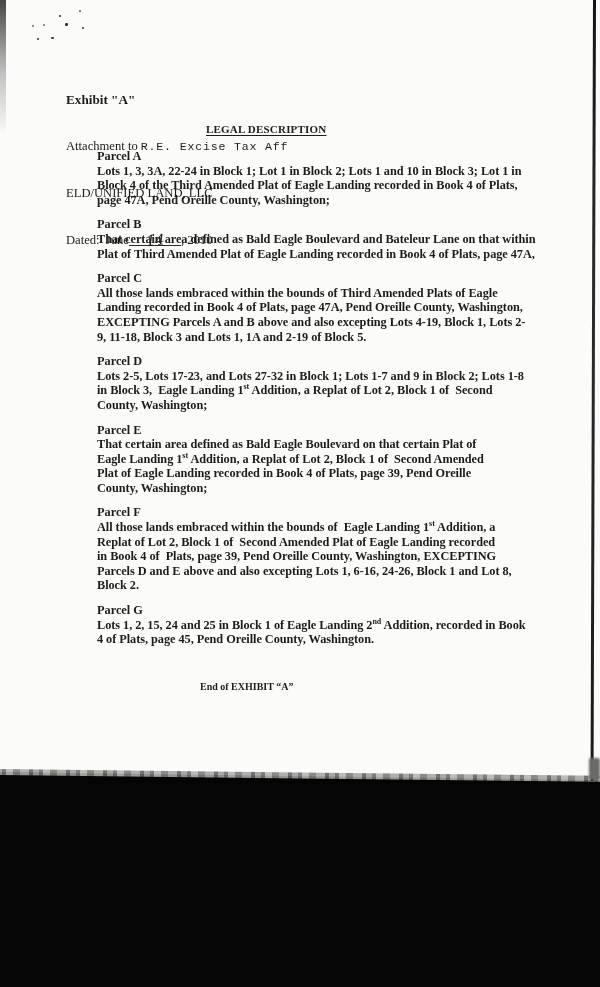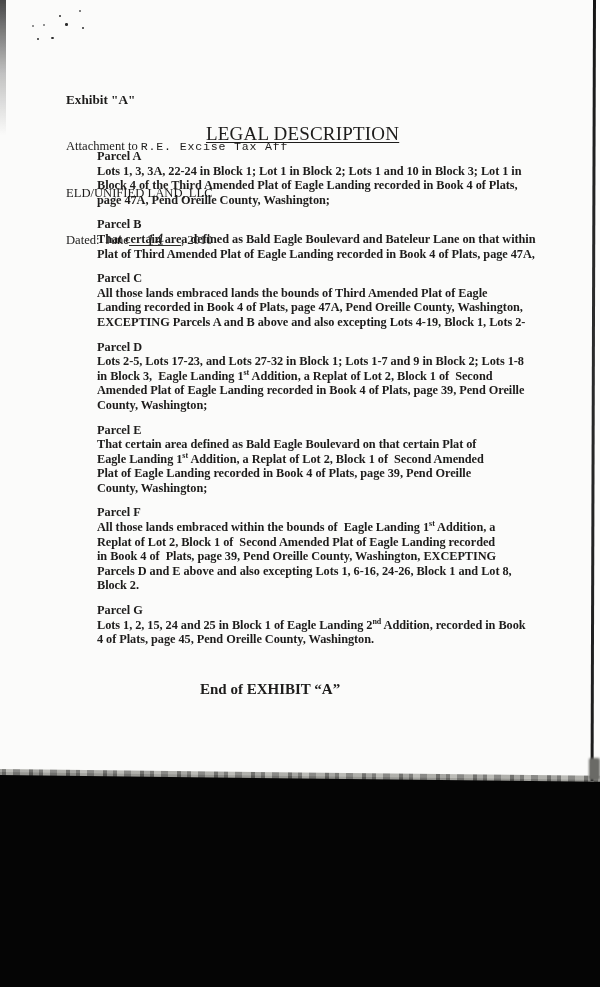--- a/index.html
+++ b/index.html
@@ -85,22 +85,22 @@
     display: inline-block;
     font-family: "DejaVu Serif", serif;
     font-style: italic;
     font-size: 14.5px;
     transform: rotate(-4deg) translateY(1px);
     color: #242422;
   }
   .doc-title {
     position: absolute;
     left: 206px; top: 123px;
-    font-weight: 400;
-    font-size: 19px;
+    font-weight: 700;
+    font-size: 11px;
     letter-spacing: 0.2px;
     text-decoration: underline;
     text-underline-offset: 2px;
     text-decoration-thickness: 1.4px;
   }
   .parcels {
     position: absolute;
     left: 97px; top: 149px;
     width: 470px;
     font-weight: 700;
@@ -108,21 +108,21 @@
     line-height: 14.6px;
   }
   .parcel { margin-bottom: 10px; }
   .parcel-heading { white-space: pre; }
   .parcel-body div { white-space: pre; letter-spacing: -0.05px; }
   .parcel-body sup { font-size: 8px; line-height: 0; text-align: center; }
   .end-note {
     position: absolute;
     left: 200px; top: 681px;
     font-weight: 700;
-    font-size: 15px;
+    font-size: 10px;
   }
 </style>
 </head>
 <body>
 
 <div class="scan">
 
   <div class="paper"></div>
 
   <div class="corner-smudge"></div>
@@ -156,31 +156,31 @@
     <div class="parcel">
       <div class="parcel-heading">Parcel B</div>
       <div class="parcel-body">
           <div>That certain area defined as Bald Eagle Boulevard and Bateleur Lane on that within</div>
           <div>Plat of Third Amended Plat of Eagle Landing recorded in Book 4 of Plats, page 47A,</div>
         </div>
     </div>
     <div class="parcel">
       <div class="parcel-heading">Parcel C</div>
       <div class="parcel-body">
-          <div>All those lands embraced lands the bounds of Third Amended Plat of Eagle</div>
+          <div>All those lands embraced within the bounds of Third Amended Plats of Eagle</div>
           <div>Landing recorded in Book 4 of Plats, page 47A, Pend Oreille County, Washington,</div>
           <div>EXCEPTING Parcels A and B above and also excepting Lots 4-19, Block 1, Lots 2-</div>
+          <div>9, 11-18, Block 3 and Lots 1, 1A and 2-19 of Block 5.</div>
         </div>
     </div>
     <div class="parcel">
       <div class="parcel-heading">Parcel D</div>
       <div class="parcel-body">
           <div>Lots 2-5, Lots 17-23, and Lots 27-32 in Block 1; Lots 1-7 and 9 in Block 2; Lots 1-8</div>
           <div>in Block 3,  Eagle Landing 1<sup>st</sup> Addition, a Replat of Lot 2, Block 1 of  Second</div>
-          <div>Amended Plat of Eagle Landing recorded in Book 4 of Plats, page 39, Pend Oreille</div>
           <div>County, Washington;</div>
         </div>
     </div>
     <div class="parcel">
       <div class="parcel-heading">Parcel E</div>
       <div class="parcel-body">
           <div>That certain area defined as Bald Eagle Boulevard on that certain Plat of</div>
           <div>Eagle Landing 1<sup>st</sup> Addition, a Replat of Lot 2, Block 1 of  Second Amended</div>
           <div>Plat of Eagle Landing recorded in Book 4 of Plats, page 39, Pend Oreille</div>
           <div>County, Washington;</div>

